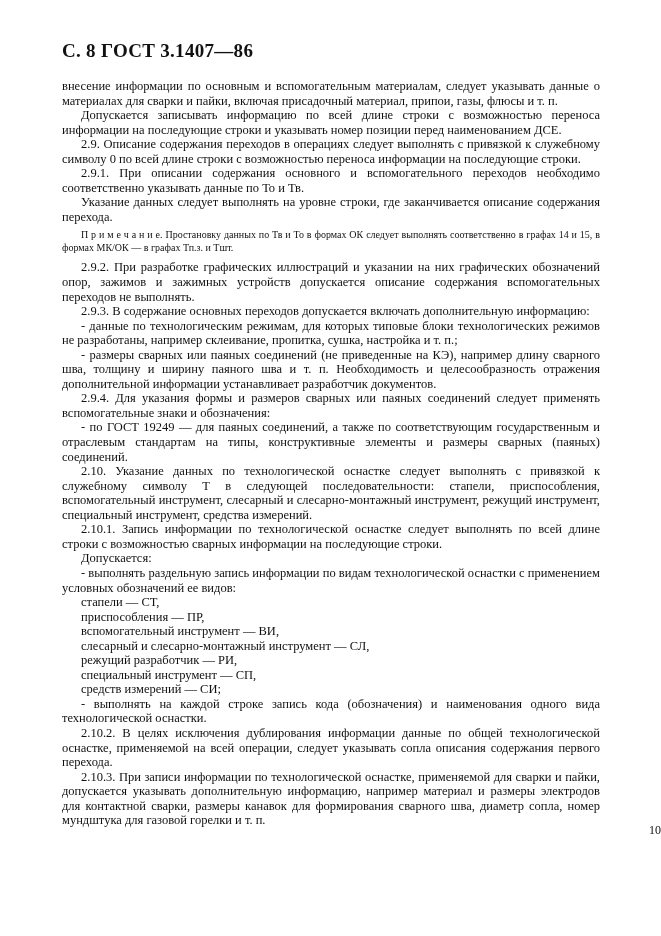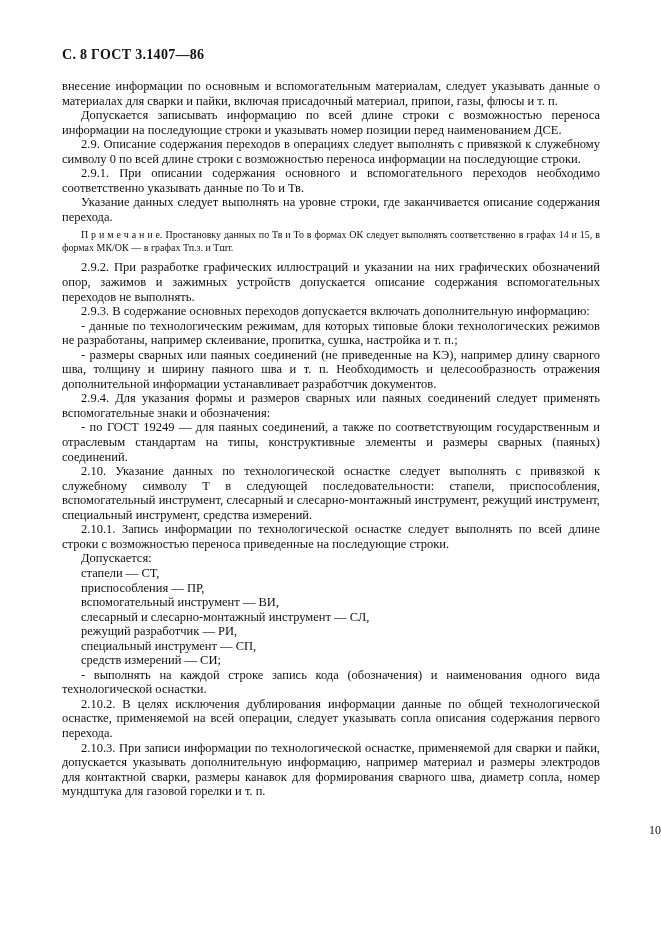--- a/index.html
+++ b/index.html
@@ -12,24 +12,23 @@
     position: relative;
     width: 661px; height: 936px;
     background: #ffffff;
     color: #111;
     overflow: hidden;
   }
   .doc-header {
     position: absolute;
     left: 62px; top: 40px;
     font-weight: bold;
-    font-size: 14px;
+    font-size: 19px;
     letter-spacing: 0.3px;
     white-space: nowrap;
-    margin-top: 7px;
   }
   .body-text {
     position: absolute;
     left: 62px; top: 71px;
     width: 538px;
     text-align: justify;
     font-size: 12.5px;
     line-height: 14.55px;
     margin-top: 8px;
   }
@@ -63,22 +62,23 @@
     <p class="ind">2.9.1. При описании содержания основного и вспомогательного переходов необходимо соответственно указывать данные по То и Тв.</p>
     <p class="ind">Указание данных следует выполнять на уровне строки, где заканчивается описание содержания перехода.</p>
     <p class="note">П р и м е ч а н и е. Простановку данных по Тв и То в формах ОК следует выполнять соответственно в графах 14 и 15, в формах МК/ОК — в графах Тп.з. и Тшт.</p>
     <p class="ind">2.9.2. При разработке графических иллюстраций и указании на них графических обозначений опор, зажимов и зажимных устройств допускается описание содержания вспомогательных переходов не выполнять.</p>
     <p class="ind">2.9.3. В содержание основных переходов допускается включать дополнительную информацию:</p>
     <p class="ind">- данные по технологическим режимам, для которых типовые блоки технологических режимов не разработаны, например склеивание, пропитка, сушка, настройка и т. п.;</p>
     <p class="ind">- размеры сварных или паяных соединений (не приведенные на КЭ), например длину сварного шва, толщину и ширину паяного шва и т. п. Необходимость и целесообразность отражения дополнительной информации устанавливает разработчик документов.</p>
     <p class="ind">2.9.4. Для указания формы и размеров сварных или паяных соединений следует применять вспомогательные знаки и обозначения:</p>
     <p class="ind">- по ГОСТ 19249 — для паяных соединений, а также по соответствующим государственным и отраслевым стандартам на типы, конструктивные элементы и размеры сварных (паяных) соединений.</p>
     <p class="ind">2.10. Указание данных по технологической оснастке следует выполнять с привязкой к служебному символу Т в следующей последовательности: стапели, приспособления, вспомогательный инструмент, слесарный и слесарно-монтажный инструмент, режущий инструмент, специальный инструмент, средства измерений.</p>
-    <p class="ind">2.10.1. Запись информации по технологической оснастке следует выполнять по всей длине строки с возможностью переноса приведенные на последующие строки.</p>
+    <p class="ind">2.10.1. Запись информации по технологической оснастке следует выполнять по всей длине строки с возможностью сварных информации на последующие строки.</p>
     <p class="ind">Допускается:</p>
+    <p class="ind">- выполнять раздельную запись информации по видам технологической оснастки с применением условных обозначений ее видов:</p>
     <p class="ind">стапели — СТ,</p>
     <p class="ind">приспособления — ПР,</p>
     <p class="ind">вспомогательный инструмент — ВИ,</p>
     <p class="ind">слесарный и слесарно-монтажный инструмент — СЛ,</p>
     <p class="ind">режущий разработчик — РИ,</p>
     <p class="ind">специальный инструмент — СП,</p>
     <p class="ind">средств измерений — СИ;</p>
     <p class="ind">- выполнять на каждой строке запись кода (обозначения) и наименования одного вида технологической оснастки.</p>
     <p class="ind">2.10.2. В целях исключения дублирования информации данные по общей технологической оснастке, применяемой на всей операции, следует указывать сопла описания содержания первого перехода.</p>
     <p class="ind">2.10.3. При записи информации по технологической оснастке, применяемой для сварки и пайки, допускается указывать дополнительную информацию, например материал и размеры электродов для контактной сварки, размеры канавок для формирования сварного шва, диаметр сопла, номер мундштука для газовой горелки и т. п.</p>

